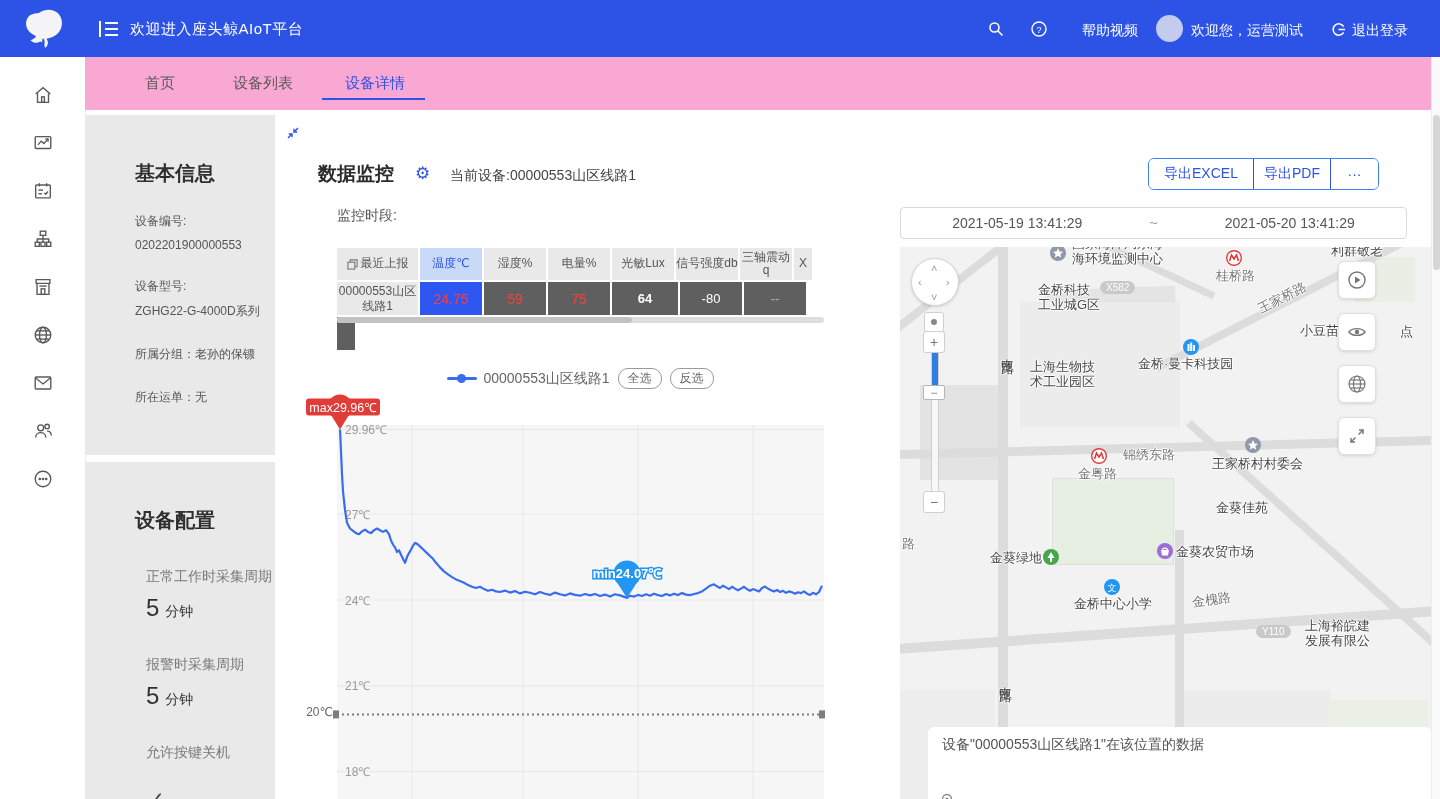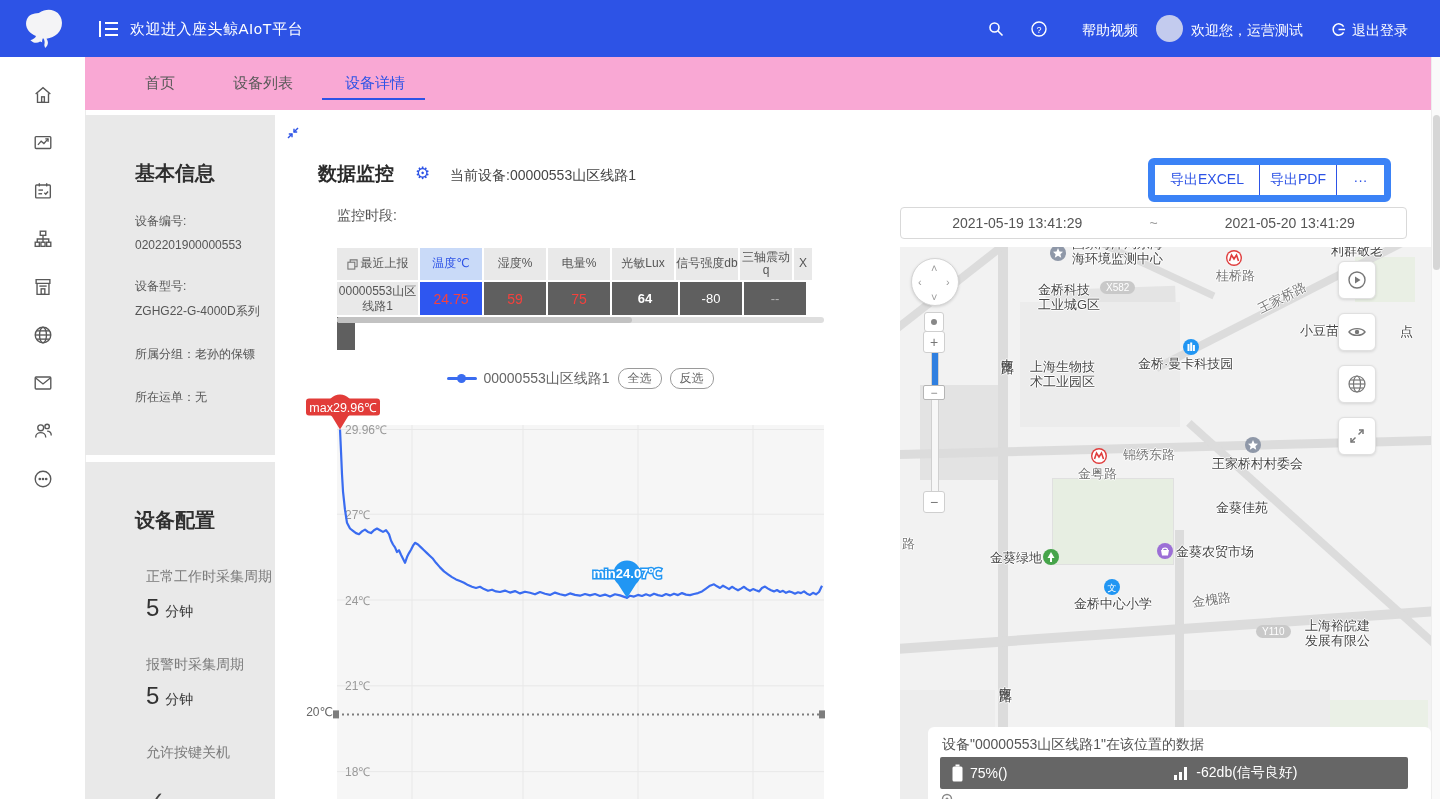--- a/index.html
+++ b/index.html
@@ -51,21 +51,21 @@
   .hscroll .thumb{position:absolute;left:0;top:0;height:6px;width:295px;background:#c2c2c2;border-radius:3px;}
   .legend{position:absolute;left:337px;top:368px;width:487px;display:flex;align-items:center;justify-content:center;gap:8px;}
   .leg-item{display:flex;align-items:center;gap:6px;cursor:pointer;}
   .leg-line{position:relative;width:30px;height:3px;background:#3a6cf0;border-radius:2px;}
   .leg-line::after{content:"";position:absolute;left:10px;top:-3px;width:9px;height:9px;border-radius:50%;background:#3a6cf0;}
   .leg-text{font-size:14px;color:#666;}
   .pill{border:1px solid #9a9a9a;border-radius:10px;padding:1px 9px;font-size:12px;color:#666;background:#fff;cursor:pointer;}
   .thr-label{position:absolute;left:295px;top:705px;width:38px;text-align:right;font-size:12px;color:#666;}
   #chart{position:absolute;left:337px;top:425px;overflow:visible;}
   
-  .export-group{position:absolute;left:1148px;top:158px;display:flex;height:30px;border:7px solid #3b82f6;border-radius:6px;overflow:hidden;background:#fff;}
+  .export-group{position:absolute;left:1148px;top:158px;display:flex;height:30px;border:1px solid #3b82f6;border-radius:6px;overflow:hidden;background:#fff;}
   .exp-btn{display:flex;align-items:center;justify-content:center;font-size:14px;color:#2d53e6;cursor:pointer;background:#fff;border:none;border-right:1px solid #2d53e6;font-family:inherit;}
   .exp-btn:last-child{border-right:none;}
   .daterange{position:absolute;left:900px;top:207px;width:507px;height:32px;border:1px solid #d9d9d9;border-radius:4px;background:#fff;display:flex;align-items:center;font-size:14px;color:#555;cursor:pointer;box-sizing:border-box;}
   .dr-start{flex:1;text-align:center;}
   .dr-sep{width:40px;text-align:center;color:#999;}
   .dr-end{flex:1;text-align:center;}
   
   .map{position:absolute;left:900px;top:247px;width:531px;height:552px;background:#f2f2f2;overflow:hidden;}
   .road{position:absolute;background:#dcdcdc;}
   .block{position:absolute;}
@@ -478,37 +478,20 @@
       <svg width="18" height="18" viewBox="0 0 18 18" fill="none" stroke="#777" stroke-width="1.5">
         <polyline points="11,3 15,3 15,7"></polyline>
           <line x1="15" y1="3" x2="10.5" y2="7.5"></line>
         <polyline points="7,15 3,15 3,11"></polyline>
           <line x1="3" y1="15" x2="7.5" y2="10.5"></line>
       </svg>
     </div>
 
     <div class="ov-card">
       <div class="ov-title">设备"00000553山区线路1"在该位置的数据</div>
-      <div class="ov-bar">
-        <span class="ov-batt">
-          <svg width="11" height="18" viewBox="0 0 11 18">
-            <rect x="3.5" y="0.5" width="4" height="2" fill="#fff"></rect>
-            <rect x="0.5" y="2.5" width="10" height="15" rx="1.5" fill="#fff"></rect>
-          </svg>
-          <span>75%()</span>
-        </span>
-        <span class="ov-sig">
-          <svg width="16" height="16" viewBox="0 0 16 16">
-            <rect x="1" y="10" width="3" height="5" fill="#fff"></rect>
-            <rect x="6" y="7" width="3" height="8" fill="#fff"></rect>
-            <rect x="11" y="2" width="3" height="13" fill="#fff"></rect>
-          </svg>
-          <span>-62db(信号良好)</span>
-        </span>
-      </div>
       <div class="ov-row2">
         <svg width="14" height="14" viewBox="0 0 14 14">
           <circle cx="7" cy="6" r="4.5" fill="none" stroke="#888" stroke-width="1.4"></circle>
           <circle cx="7" cy="6" r="1.5" fill="#888"></circle>
         </svg>
       </div>
     </div>
   </div>
 
   <div class="vscroll">

